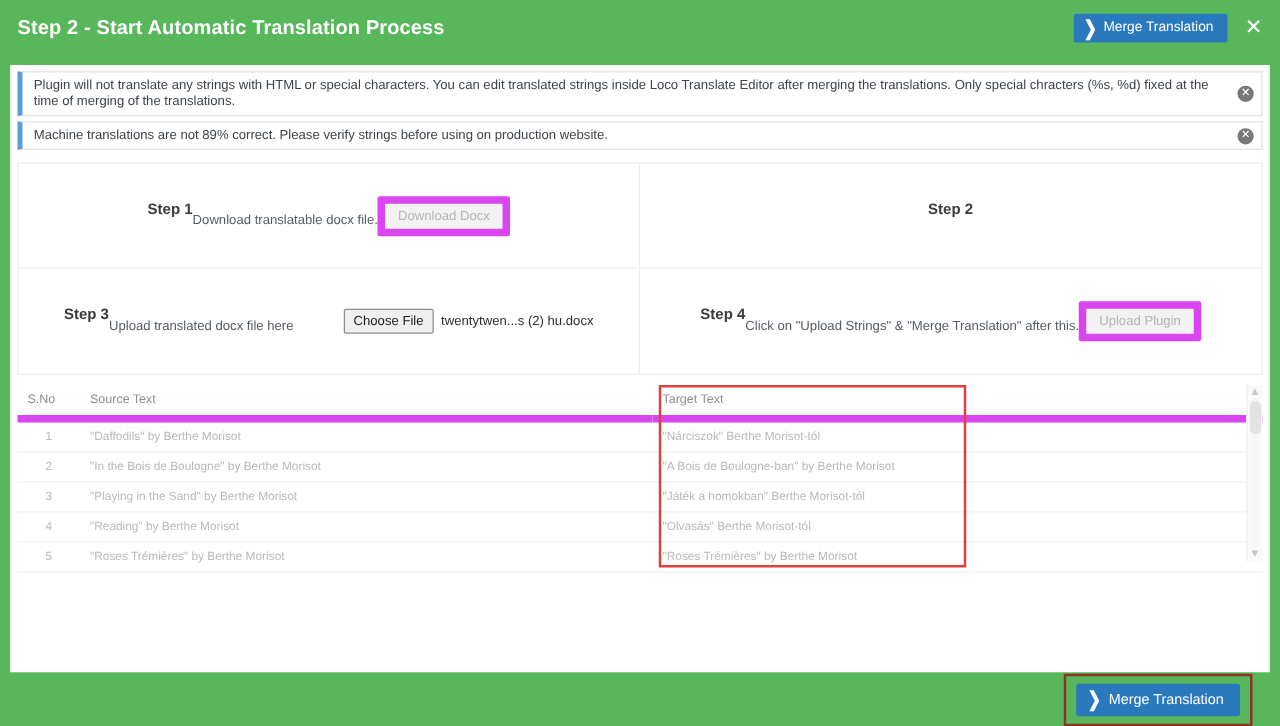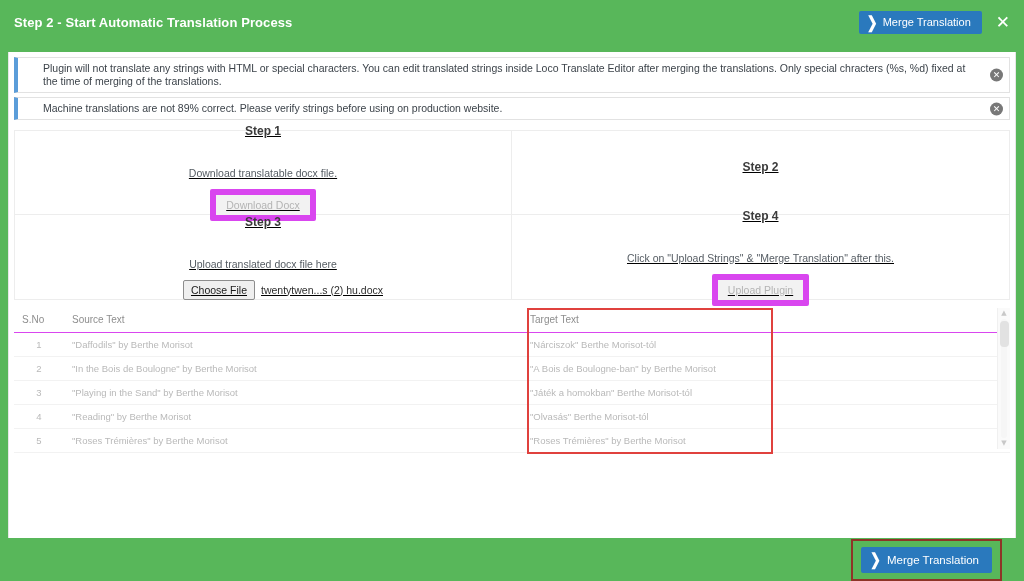--- a/index.html
+++ b/index.html
@@ -23,21 +23,21 @@
     height: 52px;
     flex: 0 0 52px;
     background: #58b75a;
     display: flex;
     align-items: flex-start;
     justify-content: space-between;
     padding: 14px 12px 0 14px;
   }
   .header-title {
     color: #ffffff;
-    font-size: 13px;
+    font-size: 16px;
     font-weight: bold;
     letter-spacing: 0.1px;
     line-height: 18px;
     white-space: nowrap;
   }
   .header-right {
     display: flex;
     align-items: center;
     gap: 12px;
     margin-top: -3px;
@@ -96,21 +96,21 @@
     border-left: 4px solid #5b9dd9;
     margin-bottom: 4px;
     padding: 4px 30px 4px 9px;
     font-size: 10.5px;
     color: #3c434a;
     line-height: 13px;
     min-height: 19px;
     display: flex;
     align-items: center;
   }
-  .notice-text { display: block; margin-left: 16px; }
+  .notice-text { display: block; }
   .notice-dismiss {
     position: absolute;
     right: 6px;
     top: 50%;
     transform: translateY(-50%);
     width: 13px; height: 13px;
     border-radius: 50%;
     background: #787878;
     color: #ffffff;
     font-size: 9px;
@@ -126,26 +126,25 @@
     border: 1px solid #ededed;
     display: grid;
     grid-template-columns: 1fr 1fr;
     grid-template-rows: 84px 84px;
     background: #ffffff;
   }
   .step-cell {
     border-right: 1px solid #ededed;
     border-bottom: 1px solid #ededed;
     display: flex;
-    flex-direction: column;
+    flex-direction: row;
     align-items: center;
     justify-content: center;
     text-align: center;
     padding: 8px 10px;
-    text-decoration: underline;
   }
   .step-cell:nth-child(2), .step-cell:nth-child(4) { border-right: none; }
   .step-cell:nth-child(3), .step-cell:nth-child(4) { border-bottom: none; }
   .step-title {
     font-size: 12px;
     font-weight: bold;
     color: #3b3b3b;
     margin-bottom: 12px;
   }
   .step-desc {
@@ -202,21 +201,21 @@
     width: 100%;
     border-collapse: collapse;
     table-layout: fixed;
   }
   table.strings th {
     text-align: left;
     font-size: 10px;
     font-weight: normal;
     color: #8e8e8e;
     padding: 6px 8px 7px 8px;
-    border-bottom: 1px solid #d946ef;
+    border-bottom: 6px solid #d946ef;
     background: #ffffff;
   }
   table.strings td {
     font-size: 9.5px;
     color: #b9b9b9;
     padding: 6px 8px;
     border-bottom: 1px solid #f2f2f2;
     height: 23px;
     white-space: nowrap;
     overflow: hidden;

